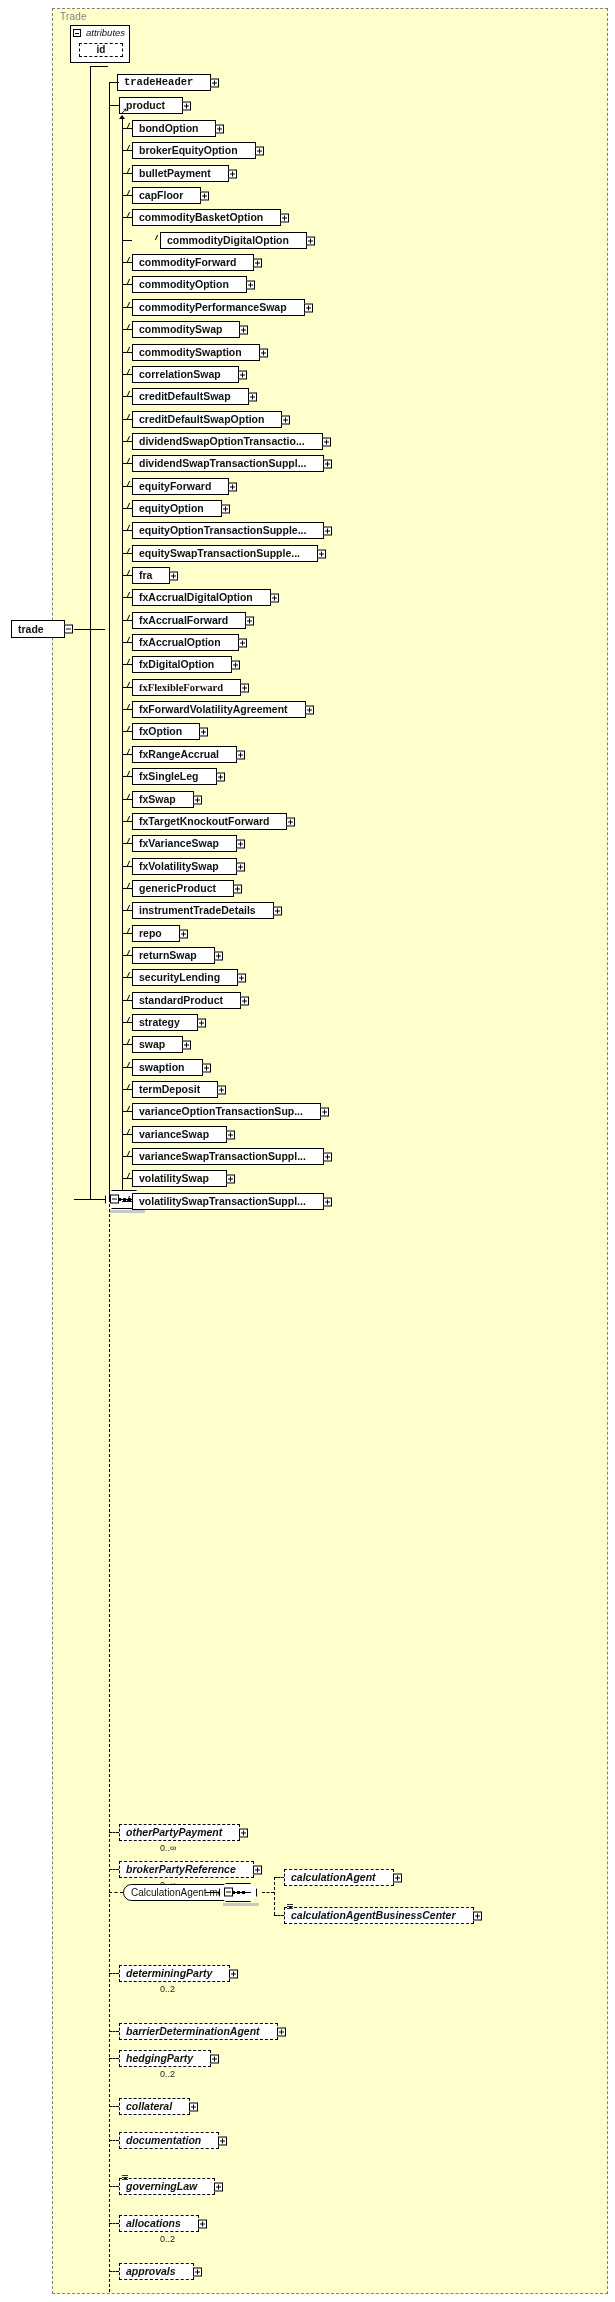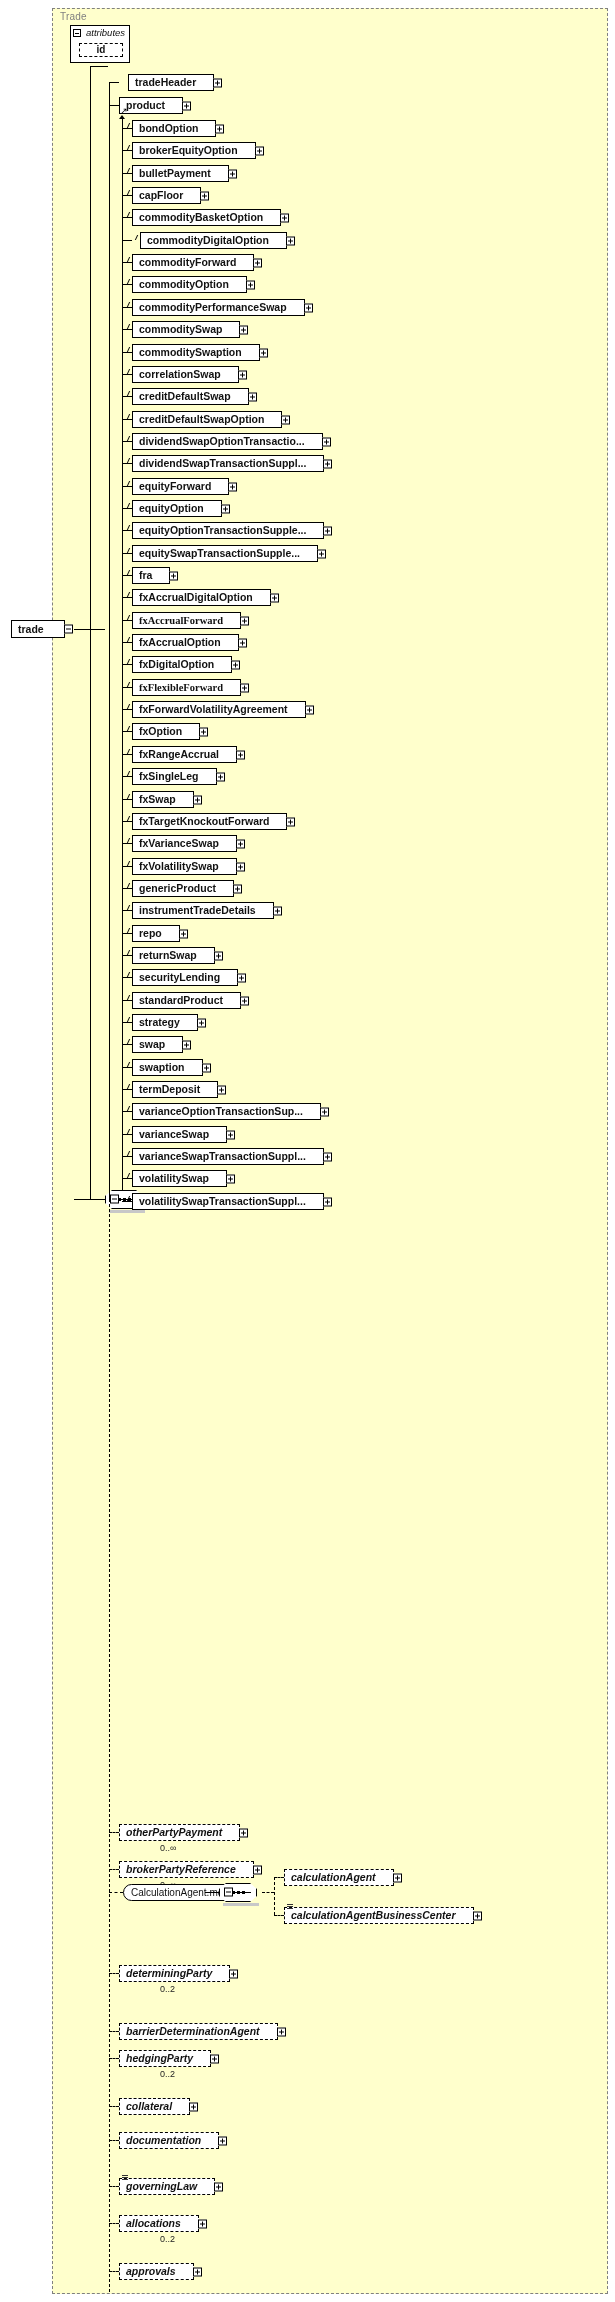--- a/index.html
+++ b/index.html
@@ -199,21 +199,21 @@
         <span></span>
       </div>
     <div class="exp" style="right:-14px;top:9px;"></div>
   </div>
   <div class="ln h" style="left:74px;top:1199px;width:31px;"></div>
   <div class="ln v" style="left:90px;top:629px;height:571px;"></div>
 
   <div class="ln v" style="left:109px;top:82px;height:1118px;"></div>
   <div class="dln v" style="left:109px;top:1199px;height:1093px;"></div>
 
-  <div class="node" style="left:128px;top:74px;">
+  <div class="node" style="left:117px;top:74px;font-family:Liberation Mono, monospace;">
     <span>tradeHeader</span>
     <span class="exp plus"></span>
   </div>
   <div class="ln h" style="left:109px;top:82px;width:10px;"></div>
 
   <div class="node" style="left:119px;top:97px;">
     <span>product</span>
     <span class="exp plus"></span>
   </div>
   <div class="ln h" style="left:109px;top:105px;width:10px;"></div>
@@ -226,21 +226,21 @@
       <div class="node" style="left: 132px; top: 120px;"><span class="branch-tick"></span><span>bondOption</span><span class="exp plus"></span></div>
       <div class="ln h" style="left: 122px; top: 128px; width: 10px;"></div>
       <div class="node" style="left: 132px; top: 142px;"><span class="branch-tick"></span><span>brokerEquityOption</span><span class="exp plus"></span></div>
       <div class="ln h" style="left: 122px; top: 150px; width: 10px;"></div>
       <div class="node" style="left: 132px; top: 165px;"><span class="branch-tick"></span><span>bulletPayment</span><span class="exp plus"></span></div>
       <div class="ln h" style="left: 122px; top: 173px; width: 10px;"></div>
       <div class="node" style="left: 132px; top: 187px;"><span class="branch-tick"></span><span>capFloor</span><span class="exp plus"></span></div>
       <div class="ln h" style="left: 122px; top: 195px; width: 10px;"></div>
       <div class="node" style="left: 132px; top: 209px;"><span class="branch-tick"></span><span>commodityBasketOption</span><span class="exp plus"></span></div>
       <div class="ln h" style="left: 122px; top: 217px; width: 10px;"></div>
-      <div class="node" style="left: 116px; top: 232px; margin-left: 24px;"><span class="branch-tick"></span><span>commodityDigitalOption</span><span class="exp plus"></span></div>
+      <div class="node" style="left: 136px; top: 232px; margin-left: 24px;"><span class="branch-tick"></span><span>commodityDigitalOption</span><span class="exp plus"></span></div>
       <div class="ln h" style="left: 122px; top: 240px; width: 10px;"></div>
       <div class="node" style="left: 132px; top: 254px;"><span class="branch-tick"></span><span>commodityForward</span><span class="exp plus"></span></div>
       <div class="ln h" style="left: 122px; top: 262px; width: 10px;"></div>
       <div class="node" style="left: 132px; top: 276px;"><span class="branch-tick"></span><span>commodityOption</span><span class="exp plus"></span></div>
       <div class="ln h" style="left: 122px; top: 284px; width: 10px;"></div>
       <div class="node" style="left: 132px; top: 299px;"><span class="branch-tick"></span><span>commodityPerformanceSwap</span><span class="exp plus"></span></div>
       <div class="ln h" style="left: 122px; top: 307px; width: 10px;"></div>
       <div class="node" style="left: 132px; top: 321px;"><span class="branch-tick"></span><span>commoditySwap</span><span class="exp plus"></span></div>
       <div class="ln h" style="left: 122px; top: 329px; width: 10px;"></div>
       <div class="node" style="left: 132px; top: 344px;"><span class="branch-tick"></span><span>commoditySwaption</span><span class="exp plus"></span></div>
@@ -260,21 +260,21 @@
       <div class="node" style="left: 132px; top: 500px;"><span class="branch-tick"></span><span>equityOption</span><span class="exp plus"></span></div>
       <div class="ln h" style="left: 122px; top: 508px; width: 10px;"></div>
       <div class="node" style="left: 132px; top: 522px;"><span class="branch-tick"></span><span>equityOptionTransactionSupple...</span><span class="exp plus"></span></div>
       <div class="ln h" style="left: 122px; top: 530px; width: 10px;"></div>
       <div class="node" style="left: 132px; top: 545px;"><span class="branch-tick"></span><span>equitySwapTransactionSupple...</span><span class="exp plus"></span></div>
       <div class="ln h" style="left: 122px; top: 553px; width: 10px;"></div>
       <div class="node" style="left: 132px; top: 567px;"><span class="branch-tick"></span><span>fra</span><span class="exp plus"></span></div>
       <div class="ln h" style="left: 122px; top: 575px; width: 10px;"></div>
       <div class="node" style="left: 132px; top: 589px;"><span class="branch-tick"></span><span>fxAccrualDigitalOption</span><span class="exp plus"></span></div>
       <div class="ln h" style="left: 122px; top: 597px; width: 10px;"></div>
-      <div class="node" style="left: 132px; top: 612px; font-family: Liberation Serif, serif;"><span class="branch-tick"></span><span>fxAccrualForward</span><span class="exp plus"></span></div>
+      <div class="node" style="left: 132px; top: 612px;"><span class="branch-tick"></span><span>fxAccrualForward</span><span class="exp plus"></span></div>
       <div class="ln h" style="left: 122px; top: 620px; width: 10px;"></div>
       <div class="node" style="left: 132px; top: 634px;"><span class="branch-tick"></span><span>fxAccrualOption</span><span class="exp plus"></span></div>
       <div class="ln h" style="left: 122px; top: 642px; width: 10px;"></div>
       <div class="node" style="left: 132px; top: 656px;"><span class="branch-tick"></span><span>fxDigitalOption</span><span class="exp plus"></span></div>
       <div class="ln h" style="left: 122px; top: 664px; width: 10px;"></div>
       <div class="node" style="left: 132px; top: 679px; font-family: Liberation Serif, serif;"><span class="branch-tick"></span><span>fxFlexibleForward</span><span class="exp plus"></span></div>
       <div class="ln h" style="left: 122px; top: 687px; width: 10px;"></div>
       <div class="node" style="left: 132px; top: 701px;"><span class="branch-tick"></span><span>fxForwardVolatilityAgreement</span><span class="exp plus"></span></div>
       <div class="ln h" style="left: 122px; top: 709px; width: 10px;"></div>
       <div class="node" style="left: 132px; top: 723px;"><span class="branch-tick"></span><span>fxOption</span><span class="exp plus"></span></div>

